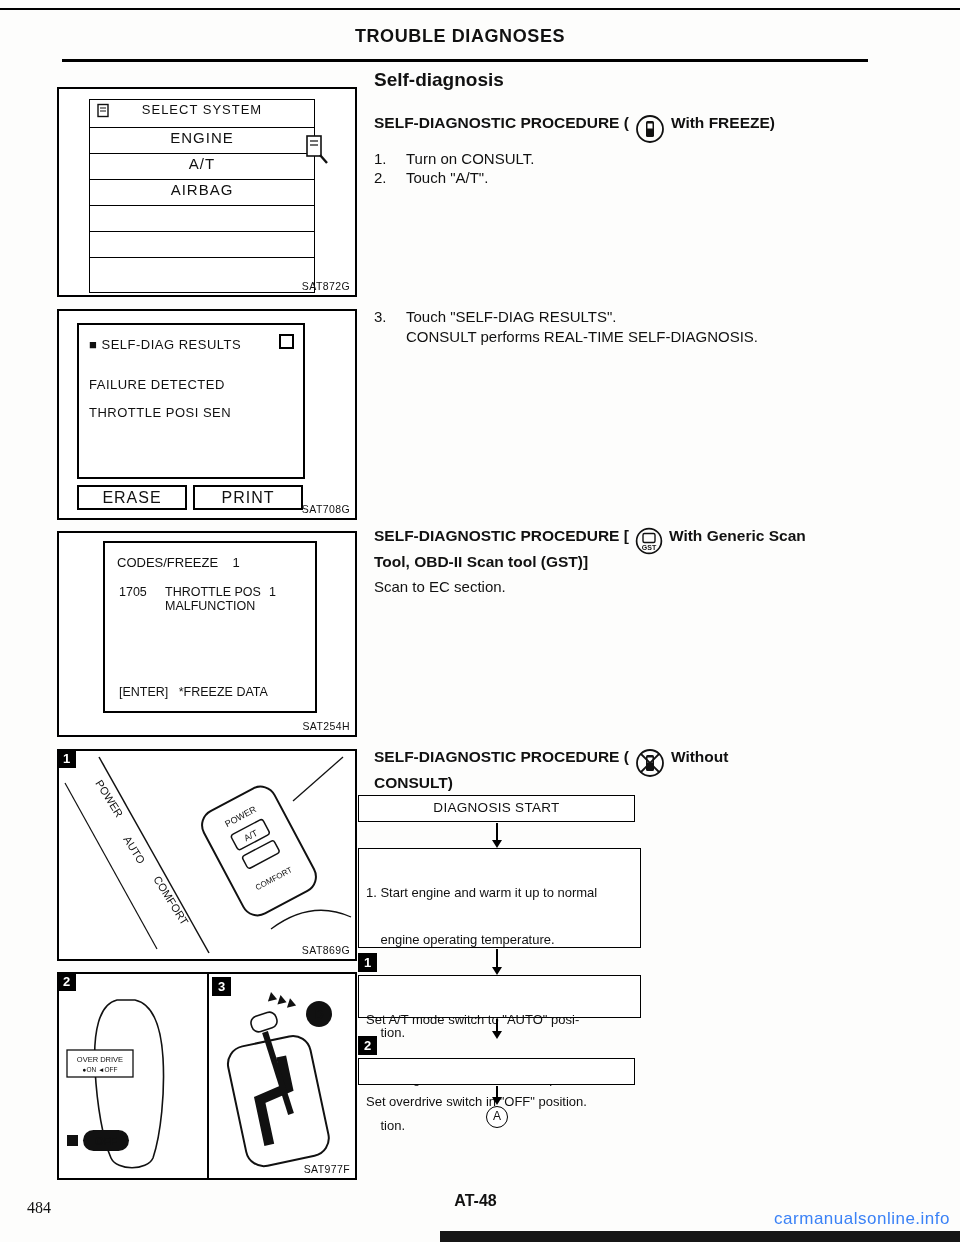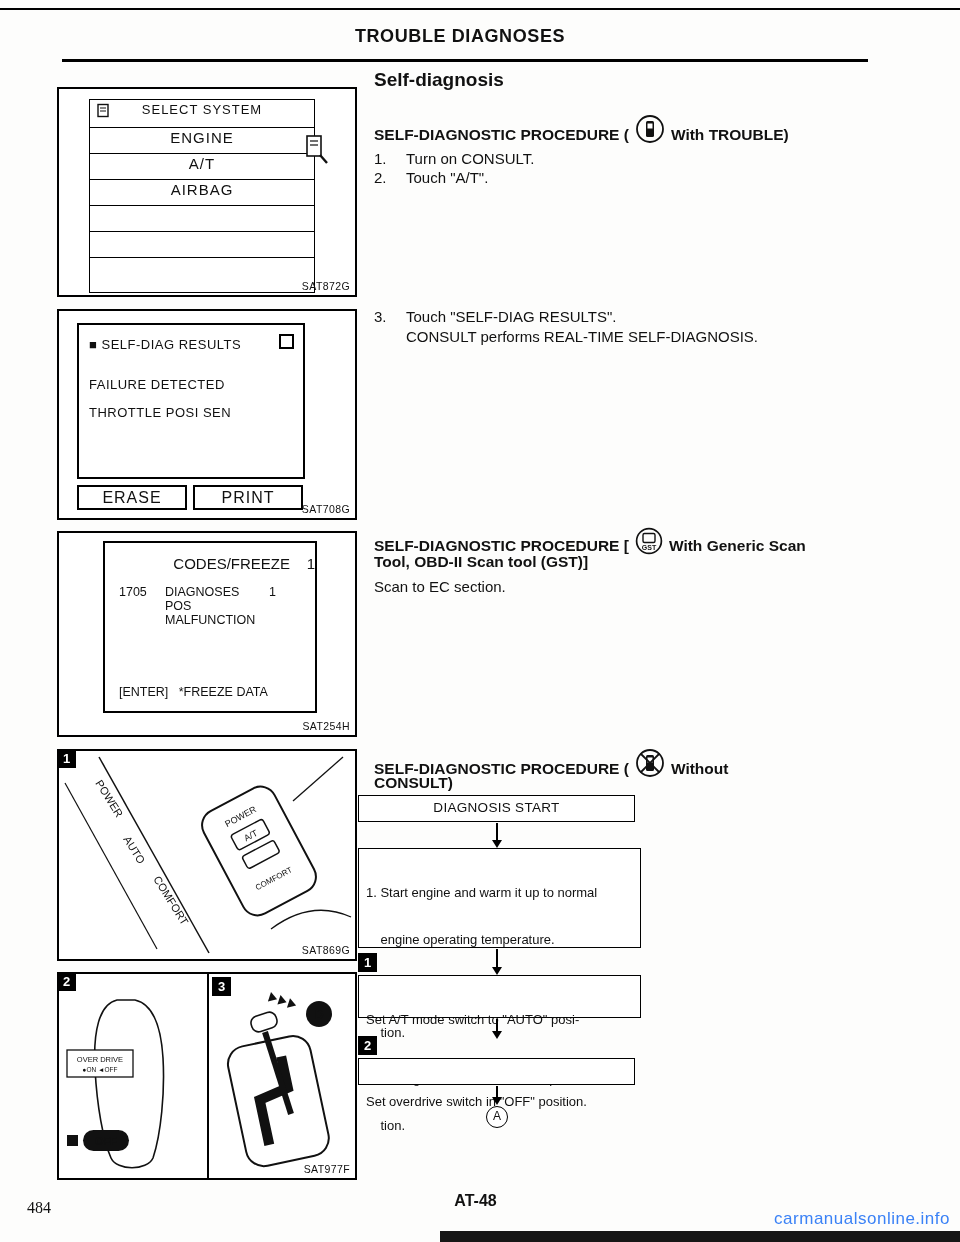--- a/index.html
+++ b/index.html
@@ -25,21 +25,21 @@
   .btn {
     position: absolute; border: 2px solid #000; text-align: center;
     font-size: 16px; line-height: 22px; letter-spacing: 1px; background: #fff;
   }
   .marker {
     position: absolute; width: 19px; height: 19px; background: #000; color: #fff;
     font-weight: bold; font-size: 13px; line-height: 19px; text-align: center;
   }
   .rc { position: absolute; left: 374px; font-size: 15px; }
   .rc-head { font-size: 19px; font-weight: bold; }
-  .ptitle { font-weight: bold; font-size: 15.5px; display: flex; align-items: flex-end; gap: 6px; white-space: nowrap; }
+  .ptitle { font-weight: bold; font-size: 15.5px; display: flex; align-items: flex-start; gap: 6px; white-space: nowrap; }
   .stepnum { display: inline-block; width: 32px; }
   .icon-circ { display: inline-flex; }
   .flowbox { position: absolute; border: 1.5px solid #000; background: #fff; font-size: 13px; }
   .flow-start { text-align: center; line-height: 23px; font-size: 13.5px; letter-spacing: .3px; }
   .flow-lines { padding: 5px 4px 0 7px; line-height: 15.5px; white-space: pre; }
   .arrow { position: absolute; width: 2px; background: #000; }
   .arrow::after {
     content: ""; position: absolute; left: -4px; bottom: -7px;
     border-left: 5px solid transparent; border-right: 5px solid transparent;
     border-top: 8px solid #000;
@@ -97,28 +97,28 @@
       <div style="position:absolute; left:10px; top:52px; font-size:13px; letter-spacing:.5px;">FAILURE DETECTED</div>
       <div style="position:absolute; left:10px; top:80px; font-size:13px; letter-spacing:.5px;">THROTTLE POSI SEN</div>
     </div>
     <div class="btn" style="left:18px; top:174px; width:110px; height:25px;">ERASE</div>
     <div class="btn" style="left:134px; top:174px; width:110px; height:25px;">PRINT</div>
     <div class="figref">SAT708G</div>
   </div>
 
   <div class="figbox" style="top:531px; height:206px;">
     <div class="screen" style="left:44px; top:8px; width:214px; height:172px;">
-      <div style="position:absolute; left:0; top:12px; width:100%; text-align:right; font-size:15px;">
+      <div style="position:absolute; left:12px; top:12px; width:100%; text-align:left; font-size:13px;">
         <span>CODES/FREEZE</span>&nbsp;&nbsp;&nbsp;
         <span>1</span>
       </div>
       <div style="position:absolute; left:14px; top:42px; font-size:12.5px; display:flex;">
         <span style="width:46px;">1705</span>
         <span style="width:104px;">
-          <span>DIAGNOSES POS</span><br>
+          <span>THROTTLE POS</span><br>
           <span>MALFUNCTION</span>
         </span>
         <span>1</span>
       </div>
       <div style="position:absolute; left:14px; bottom:12px; font-size:12.5px;">
         <span>[ENTER]</span>&nbsp;&nbsp;
         <span>*FREEZE DATA</span>
       </div>
     </div>
     <div class="figref">SAT254H</div>
@@ -181,21 +181,21 @@
 
   <div class="rc ptitle" style="top:114px;">
     <span>SELF-DIAGNOSTIC PROCEDURE (</span>
     <span class="icon-circ">
       <svg width="30" height="30" viewBox="0 0 30 30">
         <circle cx="15" cy="15" r="13" fill="none" stroke="#111" stroke-width="1.8"></circle>
         <rect x="11" y="7" width="8" height="16" rx="1.5" fill="#111"></rect>
         <rect x="12.5" y="9.5" width="5" height="5" fill="#fff"></rect>
       </svg>
     </span>
-    <span>With TROUBLE)</span>
+    <span>With FREEZE)</span>
   </div>
   <div class="rc" style="top:150px;">
     <span class="stepnum">1.</span><span>Turn on CONSULT.</span>
   </div>
   <div class="rc" style="top:169px;">
     <span class="stepnum">2.</span><span>Touch "A/T".</span>
   </div>
 
   <div class="rc" style="top:308px;">
     <span class="stepnum">3.</span><span>Touch "SELF-DIAG RESULTS".</span>

